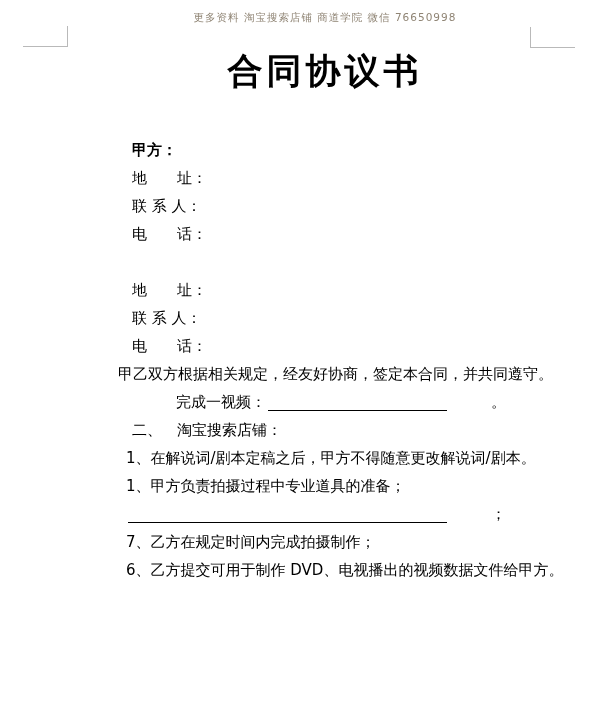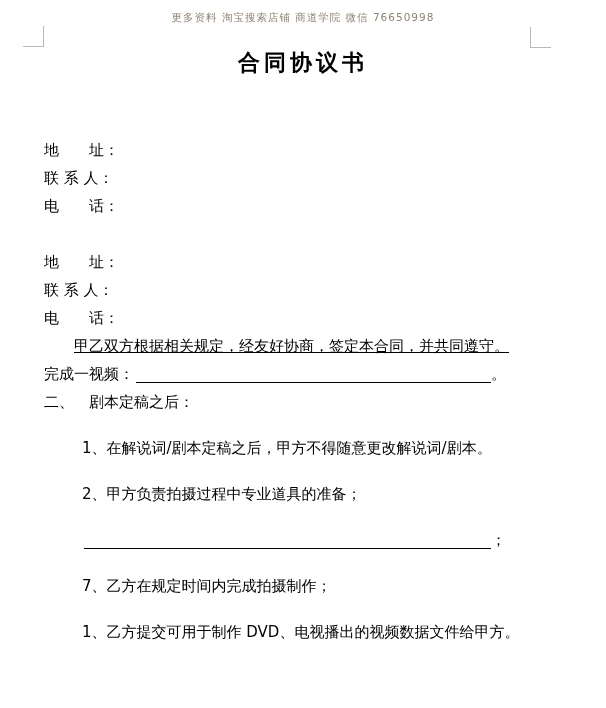--- a/index.html
+++ b/index.html
@@ -1,20 +1,20 @@
 <!DOCTYPE html>
 <html style="--watermark: #8f8474; --cropmark: #b9b9b9; --ink: #000000;"><head>
 <meta charset="utf-8">
 <style>
   :root{
     --watermark:#8f8474;
     --cropmark:#b9b9b9;
     --ink:#000000;
   }
-  *{box-sizing:border-box;}
+  *{box-sizing:border-box;padding-left:44px;}
   html,body{margin:0;padding:0;}
   body{
     width:606px;height:708px;overflow:hidden;background:#ffffff;
     font-family:"DejaVu Sans","Liberation Sans",sans-serif;
     color:var(--ink);
   }
   .page{position:relative;width:606px;height:708px;background:#ffffff;}
 
   
   .doc-header{
@@ -23,32 +23,32 @@
     color:var(--watermark);white-space:nowrap;
   }
 
   
   .crop-mark{position:absolute;width:21px;height:21px;}
   .crop-mark.tl{left:23px;top:26px;border-right:1px solid var(--cropmark);border-bottom:1px solid var(--cropmark);}
   .crop-mark.tr{left:530px;top:27px;border-left:1px solid var(--cropmark);border-bottom:1px solid var(--cropmark);}
 
   .title{
     position:absolute;top:48px;left:0;right:0;margin:0;
-    text-align:center;font-size:22px;font-weight:bold;letter-spacing:4px;
+    text-align:center;font-size:35px;font-weight:bold;letter-spacing:4px;
     color:var(--ink);
   }
 
   .content{
     position:absolute;top:136px;left:44px;width:490px;
     font-size:15px;line-height:28px;
   }
   .line{height:28px;white-space:nowrap;}
   .bold{font-weight:bold;}
-  .indent-intro{padding-left:30px;text-decoration:underline;}
-  .indent-item{padding-left:38px;margin-top:18px;}
+  .indent-intro{padding-left:30px;}
+  .indent-item{padding-left:38px;}
   .fill-row{display:flex;text-align:right;}
   .fill-row .txt{flex:0 0 auto;}
   .fill{flex:1 1 auto;position:relative;min-width:20px;}
   .fill::after{
     content:"";position:absolute;left:2px;right:0;bottom:5px;height:0;
     border-bottom:1px solid var(--ink);
   }
   .pad-right{padding-right:28px;}
   .spacer{height:28px;}
 </style>
@@ -59,47 +59,48 @@
 
   <div class="doc-header">更多资料 淘宝搜索店铺 商道学院  微信 76650998</div>
 
   <div class="crop-mark tl"></div>
   <div class="crop-mark tr"></div>
 
   <h1 class="title">合同协议书</h1>
 
   <div class="content">
 
+    <div class="line bold">甲方：</div>
     <div class="line">地　　址：</div>
     <div class="line">联 系 人：</div>
     <div class="line">电　　话：</div>
 
     <div class="line spacer"></div>
 
     <div class="line">地　　址：</div>
     <div class="line">联 系 人：</div>
     <div class="line">电　　话：</div>
 
     <div class="line indent-intro">甲乙双方根据相关规定，经友好协商，签定本合同，并共同遵守。</div>
 
 
     <div class="line fill-row pad-right">
       <span class="txt">完成一视频：</span>
       <span class="fill"></span>
       <span class="txt">。</span>
     </div>
 
-    <div class="line">二、　剧本定稿之后：</div>
+    <div class="line">二、　淘宝搜索店铺：</div>
 
     <div class="line indent-item">1、在解说词/剧本定稿之后，甲方不得随意更改解说词/剧本。</div>
-    <div class="line indent-item">2、甲方负责拍摄过程中专业道具的准备；</div>
+    <div class="line indent-item">1、甲方负责拍摄过程中专业道具的准备；</div>
 
 
     <div class="line fill-row indent-item pad-right">
       <span class="fill"></span>
       <span class="txt">；</span>
     </div>
 
     <div class="line indent-item">7、乙方在规定时间内完成拍摄制作；</div>
-    <div class="line indent-item">1、乙方提交可用于制作 DVD、电视播出的视频数据文件给甲方。</div>
+    <div class="line indent-item">6、乙方提交可用于制作 DVD、电视播出的视频数据文件给甲方。</div>
 
   </div>
 </div>
 
 </body></html>

